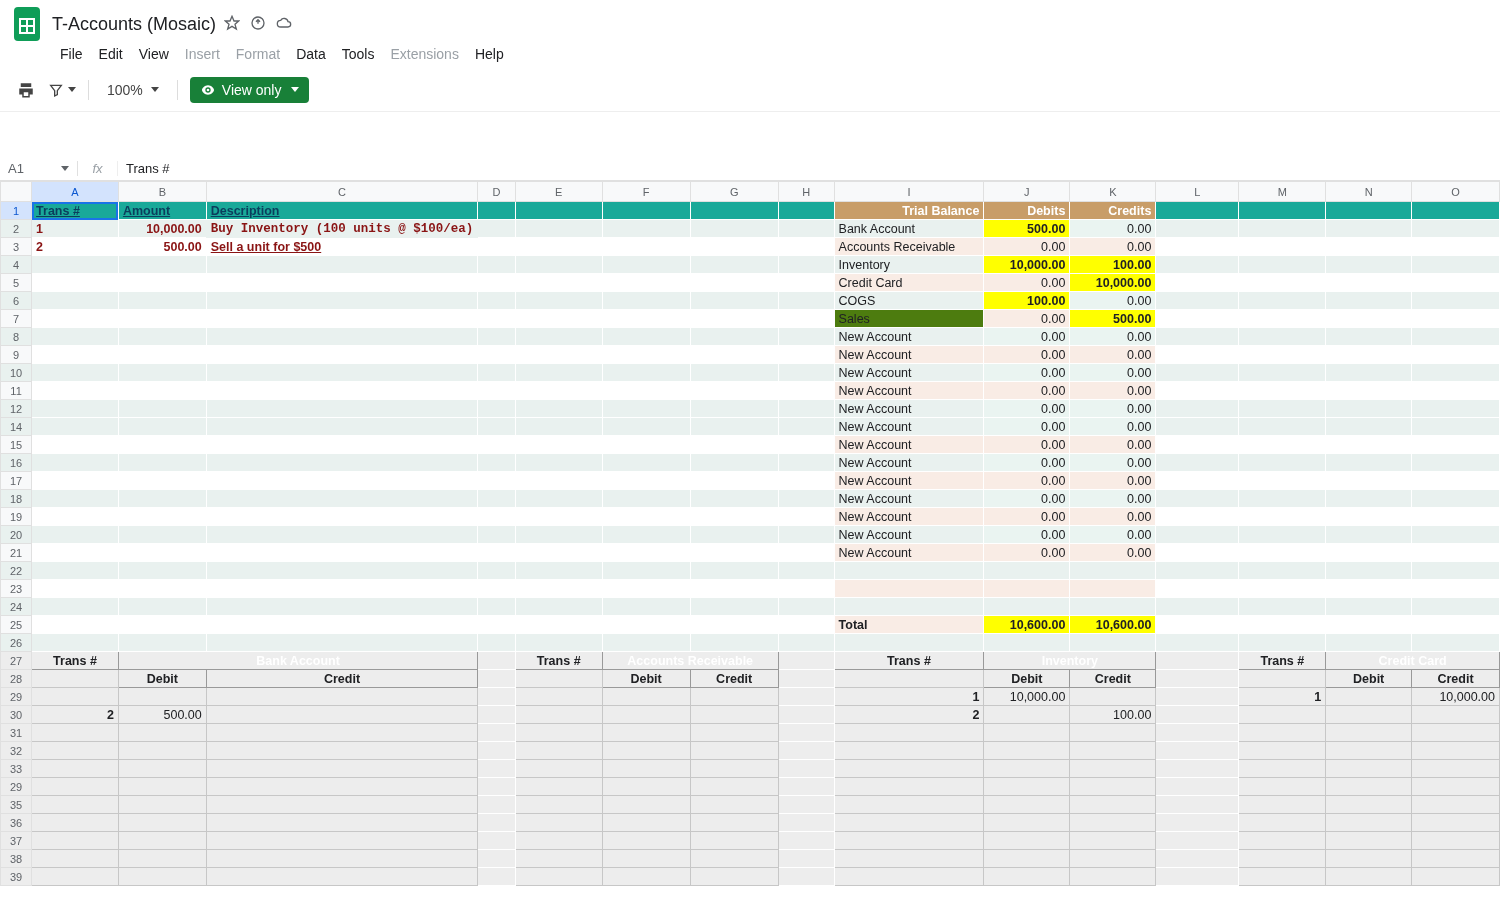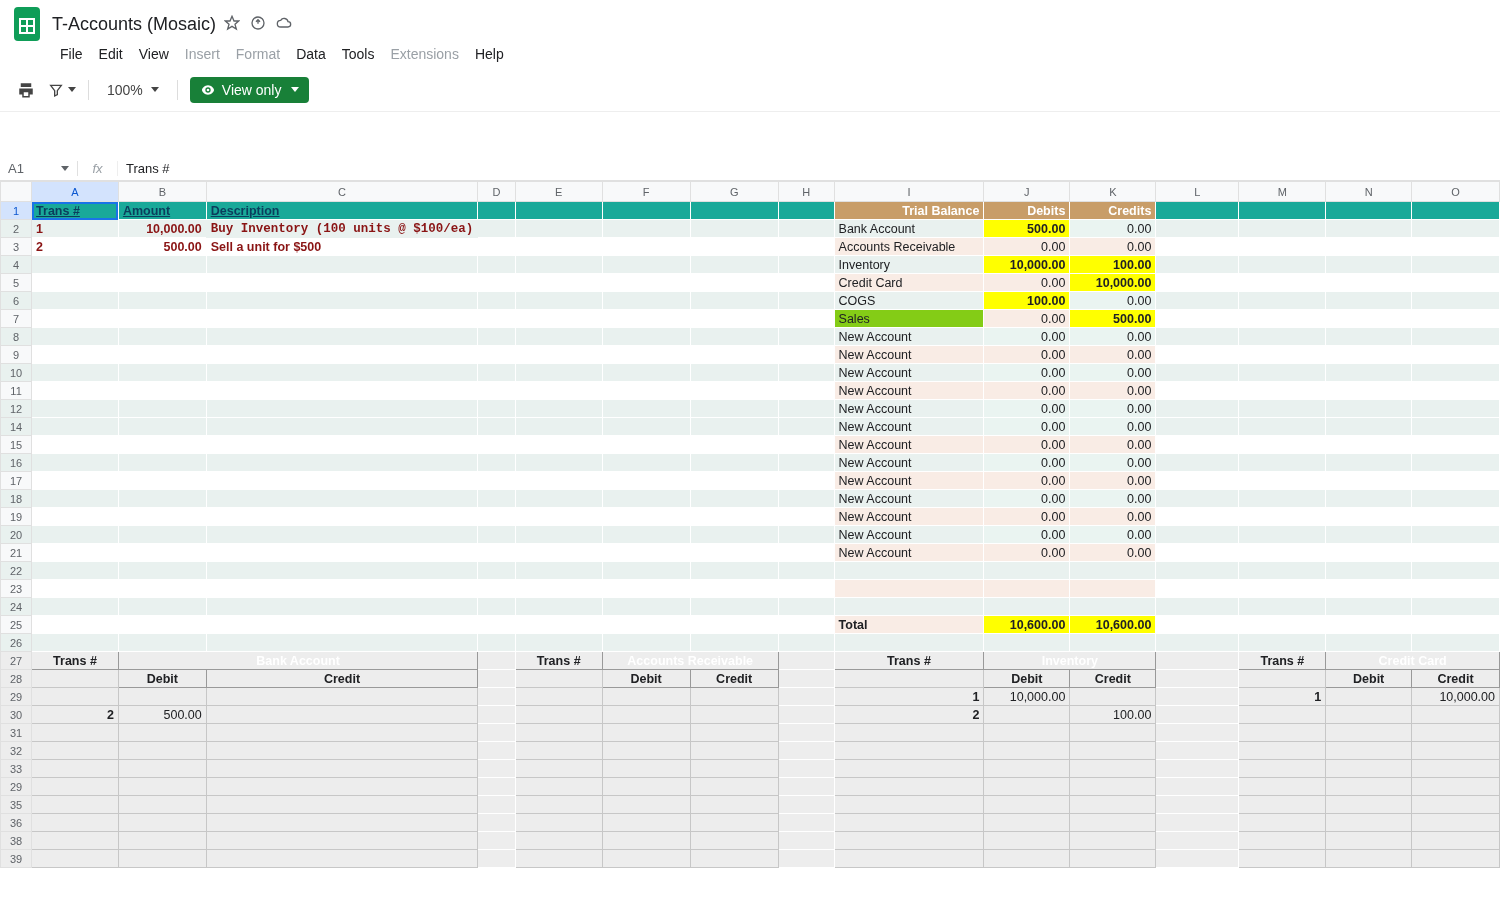--- a/index.html
+++ b/index.html
@@ -218,21 +218,21 @@
           <td class="right tb" style="background: rgb(234, 244, 241);">0.00</td>
           <td></td>
           <td></td>
           <td></td>
           <td></td>
         </tr>
         <tr>
           <td class="rowhdr">3</td>
           <td class="maroon">2</td>
           <td class="maroon right">500.00</td>
-          <td class="maroon" style="white-space: nowrap; overflow: visible;">Sell a unit for $500</td>
+          <td class="maroon" style="white-space: nowrap; overflow: visible; text-decoration: underline;">Sell a unit for $500</td>
           <td></td>
           <td></td>
           <td></td>
           <td></td>
           <td></td>
           <td class="tb" style="background: rgb(249, 236, 229);">Accounts Receivable</td>
           <td class="right tb" style="background: rgb(249, 236, 229);">0.00</td>
           <td class="right tb" style="background: rgb(249, 236, 229);">0.00</td>
           <td></td>
           <td></td>
@@ -296,21 +296,21 @@
         <tr>
           <td class="rowhdr">7</td>
           <td></td>
           <td></td>
           <td></td>
           <td></td>
           <td></td>
           <td></td>
           <td></td>
           <td></td>
-          <td class="tb" style="background: #84cc16; margin-left: 7px;">Sales</td>
+          <td class="tb" style="background: #4d7c0f; margin-left: 7px;">Sales</td>
           <td class="right tb" style="background: rgb(249, 236, 229);">0.00</td>
           <td class="right tb yellow">500.00</td>
           <td></td>
           <td></td>
           <td></td>
           <td></td>
         </tr>
         <tr class="stripe-even">
           <td class="rowhdr">8</td>
           <td></td>
@@ -805,20 +805,38 @@
           <td></td>
           <td class="tacct-cell right"></td>
           <td class="tacct-cell right"></td>
           <td class="tacct-cell right"></td>
           <td></td>
           <td class="tacct-cell right"></td>
           <td class="tacct-cell right"></td>
           <td class="tacct-cell right"></td>
         </tr>
         <tr class="grey-zone">
+          <td class="rowhdr">37</td>
+          <td class="tacct-cell right"></td>
+          <td class="tacct-cell right"></td>
+          <td class="tacct-cell right"></td>
+          <td></td>
+          <td class="tacct-cell right"></td>
+          <td class="tacct-cell right"></td>
+          <td class="tacct-cell right"></td>
+          <td></td>
+          <td class="tacct-cell right"></td>
+          <td class="tacct-cell right"></td>
+          <td class="tacct-cell right"></td>
+          <td></td>
+          <td class="tacct-cell right"></td>
+          <td class="tacct-cell right"></td>
+          <td class="tacct-cell right"></td>
+        </tr>
+        <tr class="grey-zone">
           <td class="rowhdr">38</td>
           <td class="tacct-cell right"></td>
           <td class="tacct-cell right"></td>
           <td class="tacct-cell right"></td>
           <td></td>
           <td class="tacct-cell right"></td>
           <td class="tacct-cell right"></td>
           <td class="tacct-cell right"></td>
           <td></td>
           <td class="tacct-cell right"></td>

